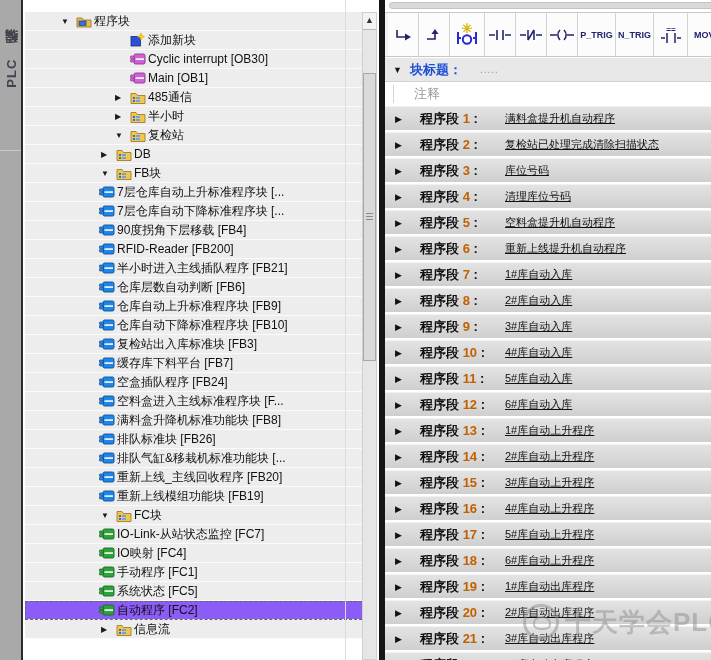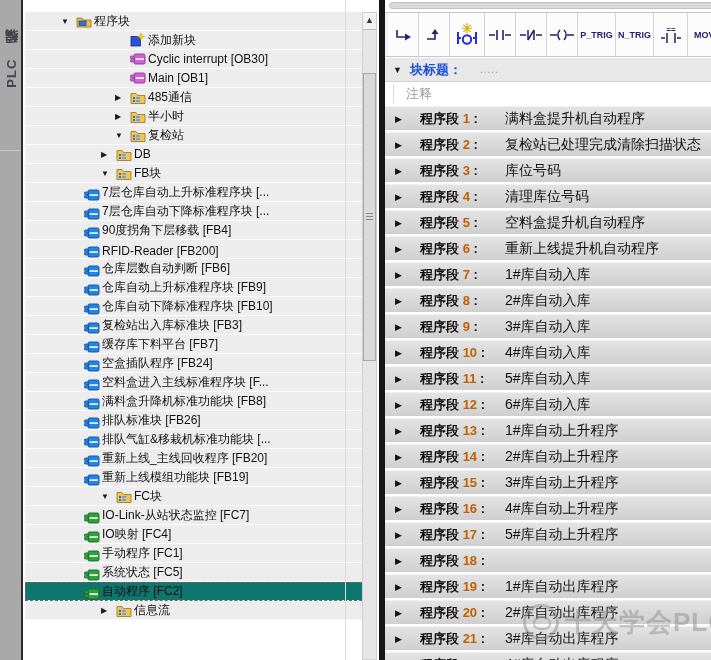--- a/index.html
+++ b/index.html
@@ -12,22 +12,22 @@
   .side-tab::after { content:""; position:absolute; top:150px; left:0; width:100%; height:1px; background:#c9c9c9; }
   .side-tab-label { position:absolute; top:52px; left:3px; writing-mode:vertical-rl; transform:rotate(180deg); font-size:13px; font-weight:bold; color:#43434e; letter-spacing:1px; white-space:nowrap; }
 
   
   .tree-panel { position:absolute; left:25px; top:0; width:337px; height:660px; background:#ffffff; overflow:hidden; }
   .tree-rows { position:absolute; top:12px; left:0; right:0; }
   .trow { height:19px; background:#ededed; border-bottom:1px solid #fbfbfb; display:flex; align-items:center; font-size:12px; color:#111; white-space:nowrap; }
   .trow.lvl0 { padding-left:36px; }
   .trow.lvl1 { padding-left:90px; }
   .trow.lvl2 { padding-left:76px; }
-  .trow.lvl3 { padding-left:44px;align-items:flex-end; }
-  .trow.sel { width:372px; background:#0f766e; outline:1px dashed #666; outline-offset:-1px; }
+  .trow.lvl3 { padding-left:59px; }
+  .trow.sel { width:372px; background:#8b5cf6; outline:1px dashed #666; outline-offset:-1px; }
   .exp { display:inline-block; width:15px; font-size:8px; color:#1a1a1a; flex:none; }
   .ticon { display:inline-block; width:18px; flex:none; line-height:0; }
   .tlabel { overflow:hidden; }
   .tree-col-line { position:absolute; left:320px; top:0; width:1px; height:660px; background:#dcdcdc; }
 
   
   .tree-scrollbar { position:absolute; left:362px; top:12px; width:15px; height:648px; background:#e6e6e6; border:1px solid #cfcfcf; }
   .sb-up { height:17px; background:#f3f3f3; border-bottom:1px solid #b9b9b9; text-align:center; font-size:9px; color:#333; line-height:15px; }
   .sb-thumb { position:absolute; left:0; right:0; top:60px; height:288px; background:#dadada; border:1px solid #a8a8a8; }
   .sb-grip { position:absolute; left:2px; right:2px; top:50%; margin-top:-4px; height:8px;
@@ -45,28 +45,28 @@
   .tool-insert-empty-box { width:35px; }
   .tool-compare { width:34px; }
   .tool-move { width:42px; font-size:9px; font-weight:bold; justify-content:flex-start; padding-left:6px; }
 
   .block-title-row { position:absolute; top:58px; left:0; right:0; height:24px; background:#e8e8e8; border-bottom:1px solid #d2d2d2; display:flex; align-items:center; font-size:13px; }
   .bt-caret { font-size:9px; color:#1a1a1a; margin:0 8px 0 8px; }
   .bt-label { font-weight:bold; color:#1d4ed8; }
   .bt-value { color:#9a9a9a; font-size:10px; letter-spacing:1px; margin-left:18px; }
 
   .comment-row { position:absolute; top:82px; left:0; right:0; height:23px; background:#ffffff; display:flex; align-items:center; }
-  .comment-text { margin-left:8px; padding-left:12px; border-left:1px solid #ccd6e2; color:#9a9a9a; font-size:13px; height:18px; line-height:18px; }
+  .comment-text { margin-left:8px; padding-left:20px; border-left:1px solid #ccd6e2; color:#9a9a9a; font-size:13px; height:18px; line-height:18px; }
 
   .networks { position:absolute; top:106px; left:0; right:0; }
   .nrow { height:24px; margin-bottom:2px; background:linear-gradient(#e3e3e3,#cfcfcf); border-top:1px solid #f2f2f2; display:flex; align-items:center; padding-left:10px; font-size:13px; color:#111; white-space:nowrap; }
   .nexp { width:25px; font-size:9px; color:#111; flex:none; }
   .nw-label { font-weight:bold; min-width:85px; }
   .nw-num { color:#c06000; }
-  .nw-title { font-size:14px; }
+  .nw-title { font-size:11px;text-decoration:underline; }
 
   
   .watermark { position:absolute; top:604px; left:138px; display:flex; align-items:center; gap:6px; opacity:0.5; pointer-events:none; }
   .wm-ring { width:36px; height:36px; border:3px solid #8f8f8f; border-radius:50%; position:relative; }
   .wm-ring::after { content:""; position:absolute; left:7px; top:9px; width:14px; height:10px; border:2px solid #8f8f8f; border-radius:50% 50% 40% 40%; }
   .wm-text { font-size:26px; font-weight:bold; color:#8f8f8f; letter-spacing:1px; white-space:nowrap; }
 </style>
 </head>
 <body>
 
@@ -210,20 +210,30 @@
           <span class="tlabel">RFID-Reader [FB200]</span>
         </div>
         <div class="trow lvl3">
           <span class="exp"></span>
           <span class="ticon"><svg width="16" height="12" viewBox="0 0 16 12">
               <rect x="4" y="1" width="11" height="10" rx="1.5" fill="#1f86e8" stroke="#0d4e97" stroke-width="0.9"></rect>
               <rect x="0.5" y="3" width="4" height="2.6" rx="0.5" fill="#1f86e8" stroke="#0d4e97" stroke-width="0.7"></rect>
               <rect x="0.5" y="6.4" width="4" height="2.6" rx="0.5" fill="#1f86e8" stroke="#0d4e97" stroke-width="0.7"></rect>
               <rect x="5.5" y="5.2" width="8.5" height="1.8" fill="#fff" opacity="0.85"></rect>
             </svg></span>
+          <span class="tlabel">半小时进入主线插队程序 [FB21]</span>
+        </div>
+        <div class="trow lvl3">
+          <span class="exp"></span>
+          <span class="ticon"><svg width="16" height="12" viewBox="0 0 16 12">
+              <rect x="4" y="1" width="11" height="10" rx="1.5" fill="#1f86e8" stroke="#0d4e97" stroke-width="0.9"></rect>
+              <rect x="0.5" y="3" width="4" height="2.6" rx="0.5" fill="#1f86e8" stroke="#0d4e97" stroke-width="0.7"></rect>
+              <rect x="0.5" y="6.4" width="4" height="2.6" rx="0.5" fill="#1f86e8" stroke="#0d4e97" stroke-width="0.7"></rect>
+              <rect x="5.5" y="5.2" width="8.5" height="1.8" fill="#fff" opacity="0.85"></rect>
+            </svg></span>
           <span class="tlabel">仓库层数自动判断 [FB6]</span>
         </div>
         <div class="trow lvl3">
           <span class="exp"></span>
           <span class="ticon"><svg width="16" height="12" viewBox="0 0 16 12">
               <rect x="4" y="1" width="11" height="10" rx="1.5" fill="#1f86e8" stroke="#0d4e97" stroke-width="0.9"></rect>
               <rect x="0.5" y="3" width="4" height="2.6" rx="0.5" fill="#1f86e8" stroke="#0d4e97" stroke-width="0.7"></rect>
               <rect x="0.5" y="6.4" width="4" height="2.6" rx="0.5" fill="#1f86e8" stroke="#0d4e97" stroke-width="0.7"></rect>
               <rect x="5.5" y="5.2" width="8.5" height="1.8" fill="#fff" opacity="0.85"></rect>
             </svg></span>
@@ -556,20 +566,21 @@
           <span class="nw-title">4#库自动上升程序</span>
         </div>
         <div class="nrow">
           <span class="nexp">▶</span>
           <span class="nw-label"><span>程序段 </span><span class="nw-num">17</span><span> :</span></span>
           <span class="nw-title">5#库自动上升程序</span>
         </div>
         <div class="nrow">
           <span class="nexp">▶</span>
           <span class="nw-label"><span>程序段 </span><span class="nw-num">18</span><span> :</span></span>
+          <span class="nw-title">6#库自动上升程序</span>
         </div>
         <div class="nrow">
           <span class="nexp">▶</span>
           <span class="nw-label"><span>程序段 </span><span class="nw-num">19</span><span> :</span></span>
           <span class="nw-title">1#库自动出库程序</span>
         </div>
         <div class="nrow">
           <span class="nexp">▶</span>
           <span class="nw-label"><span>程序段 </span><span class="nw-num">20</span><span> :</span></span>
           <span class="nw-title">2#库自动出库程序</span>

